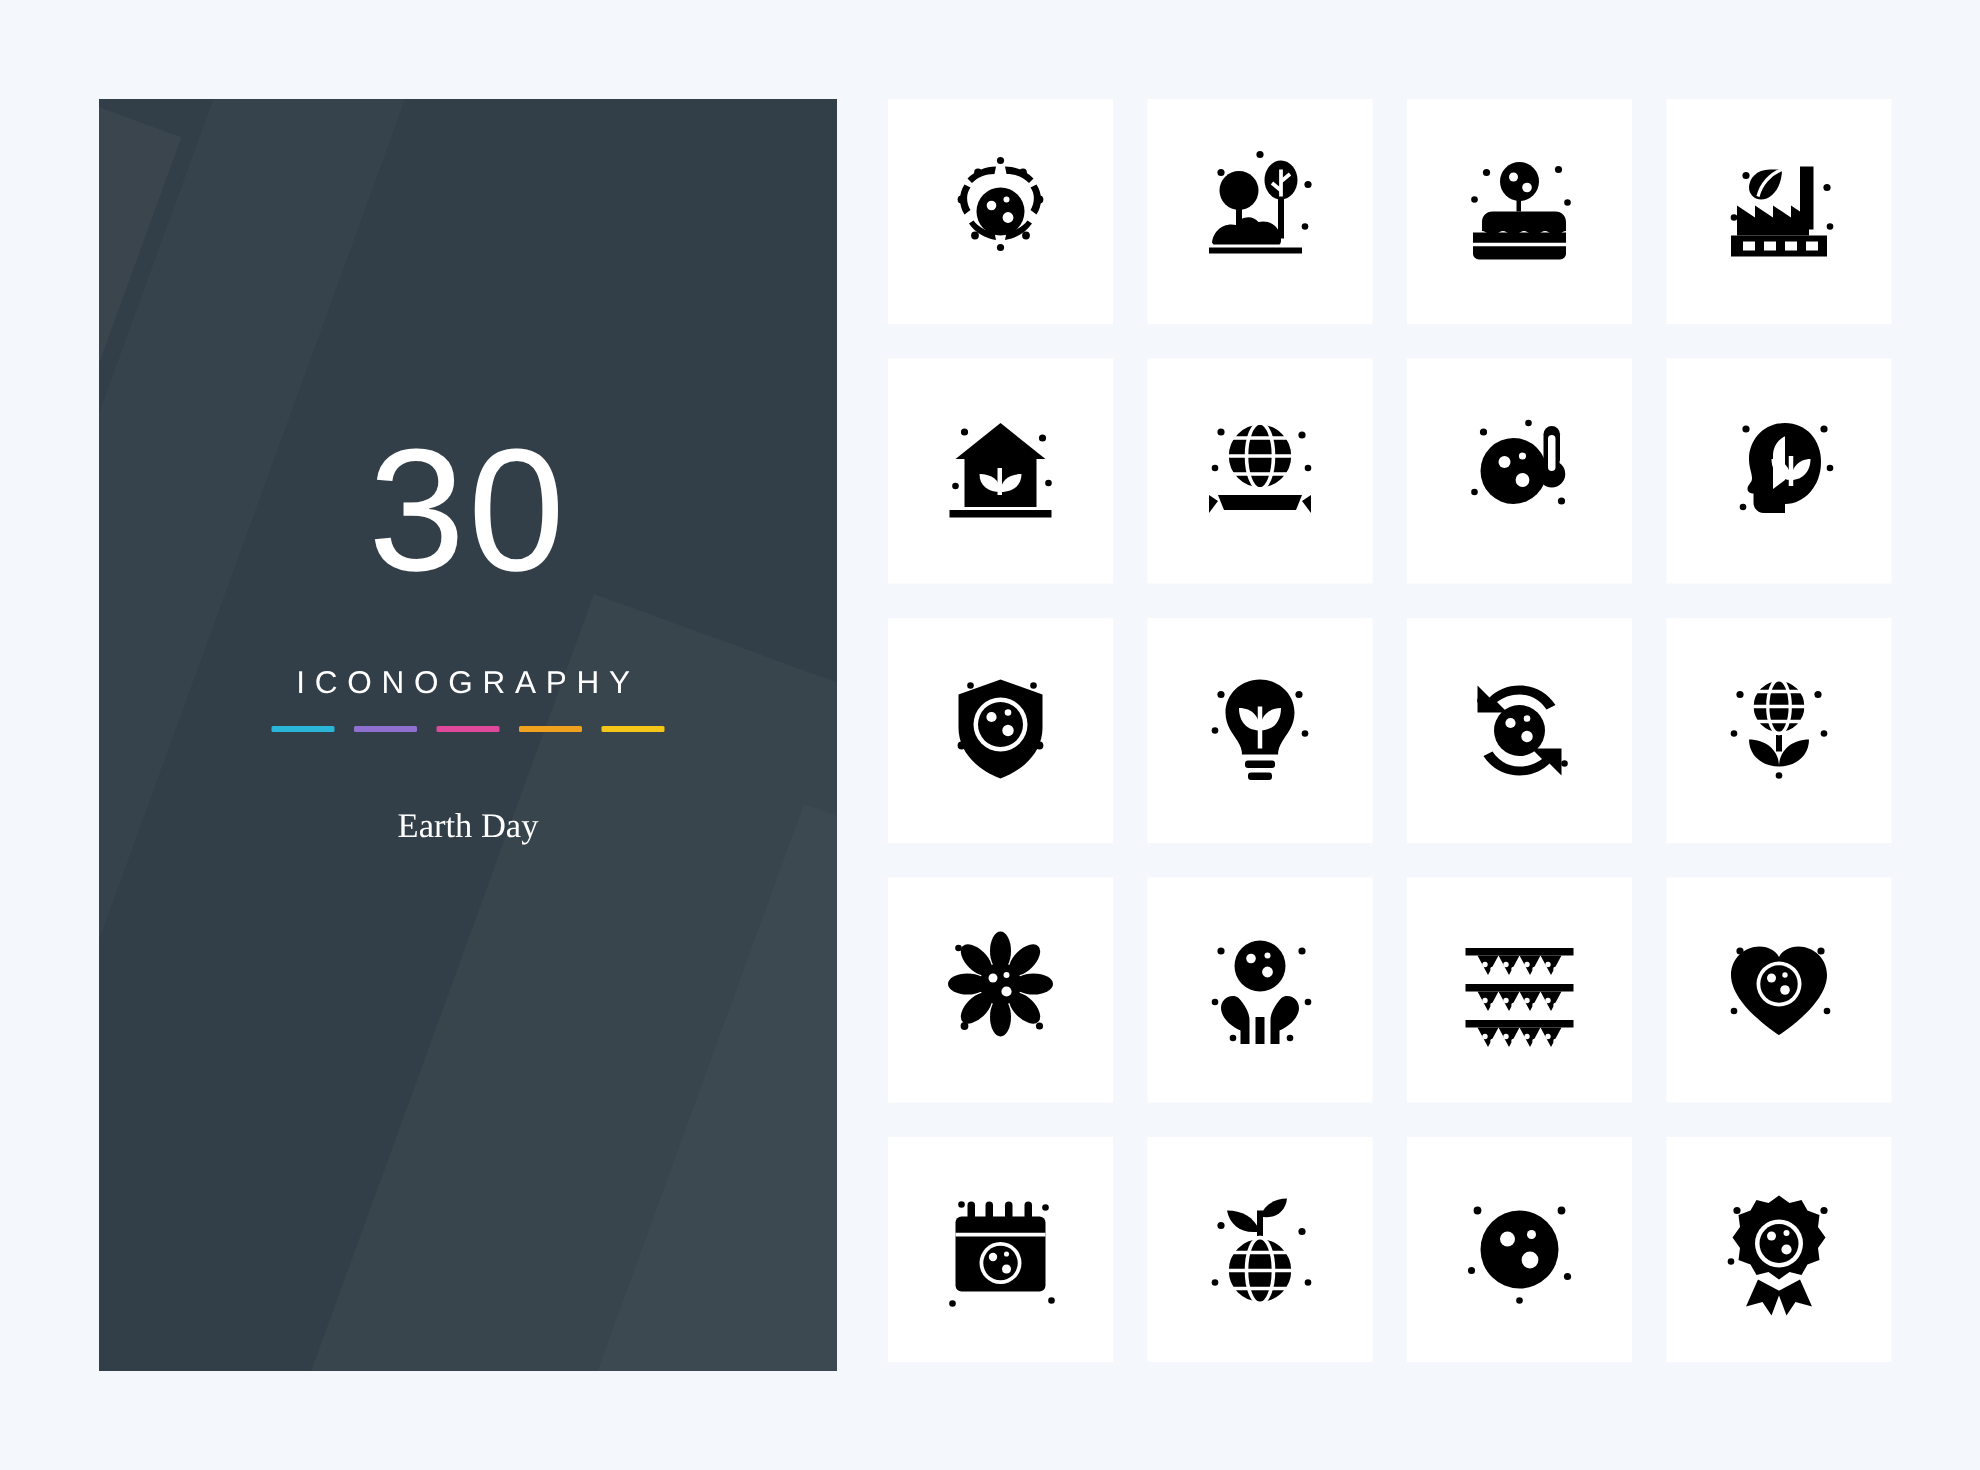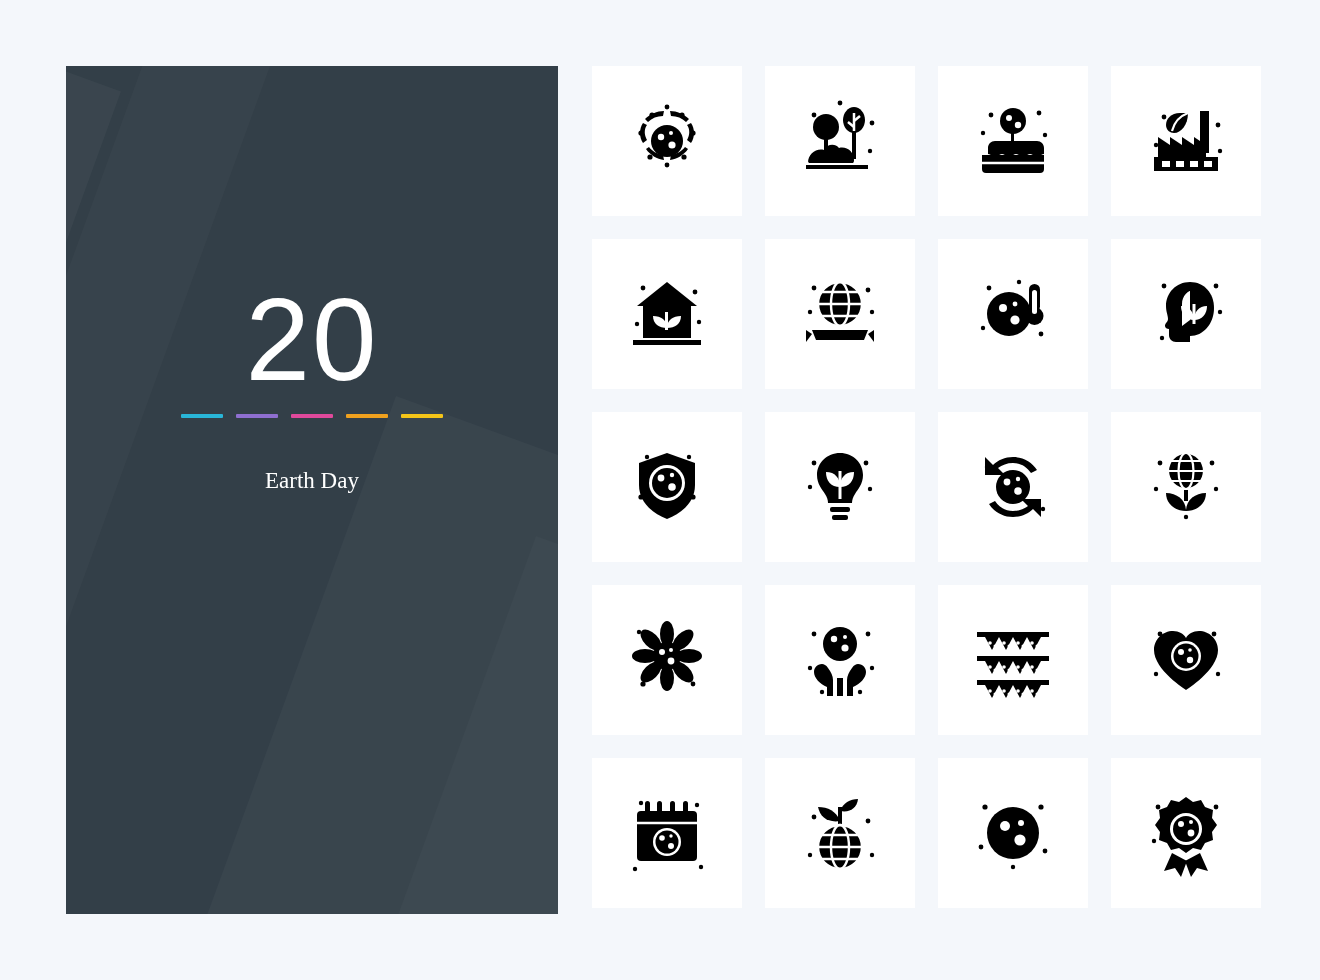--- a/index.html
+++ b/index.html
@@ -141,21 +141,22 @@
 <body>
 
 <div class="page">
 
   <div class="panel">
     <div class="panel-sheen-a"></div>
     <div class="panel-sheen-b"></div>
     <div class="panel-sheen-c"></div>
     <div class="panel-sheen-d"></div>
     <div class="panel-inner">
-      <div class="count">20</div>
+      <div class="count">30</div>
+      <div class="subtitle">ICONOGRAPHY</div>
       <div class="rules">
         <span class="rule" style="background:#29b6d8"></span>
         <span class="rule" style="background:#8f6fd0"></span>
         <span class="rule" style="background:#e0499b"></span>
         <span class="rule" style="background:#f0a11e"></span>
         <span class="rule" style="background:#f5c518"></span>
       </div>
       <div class="title">Earth Day</div>
     </div>
   </div>

